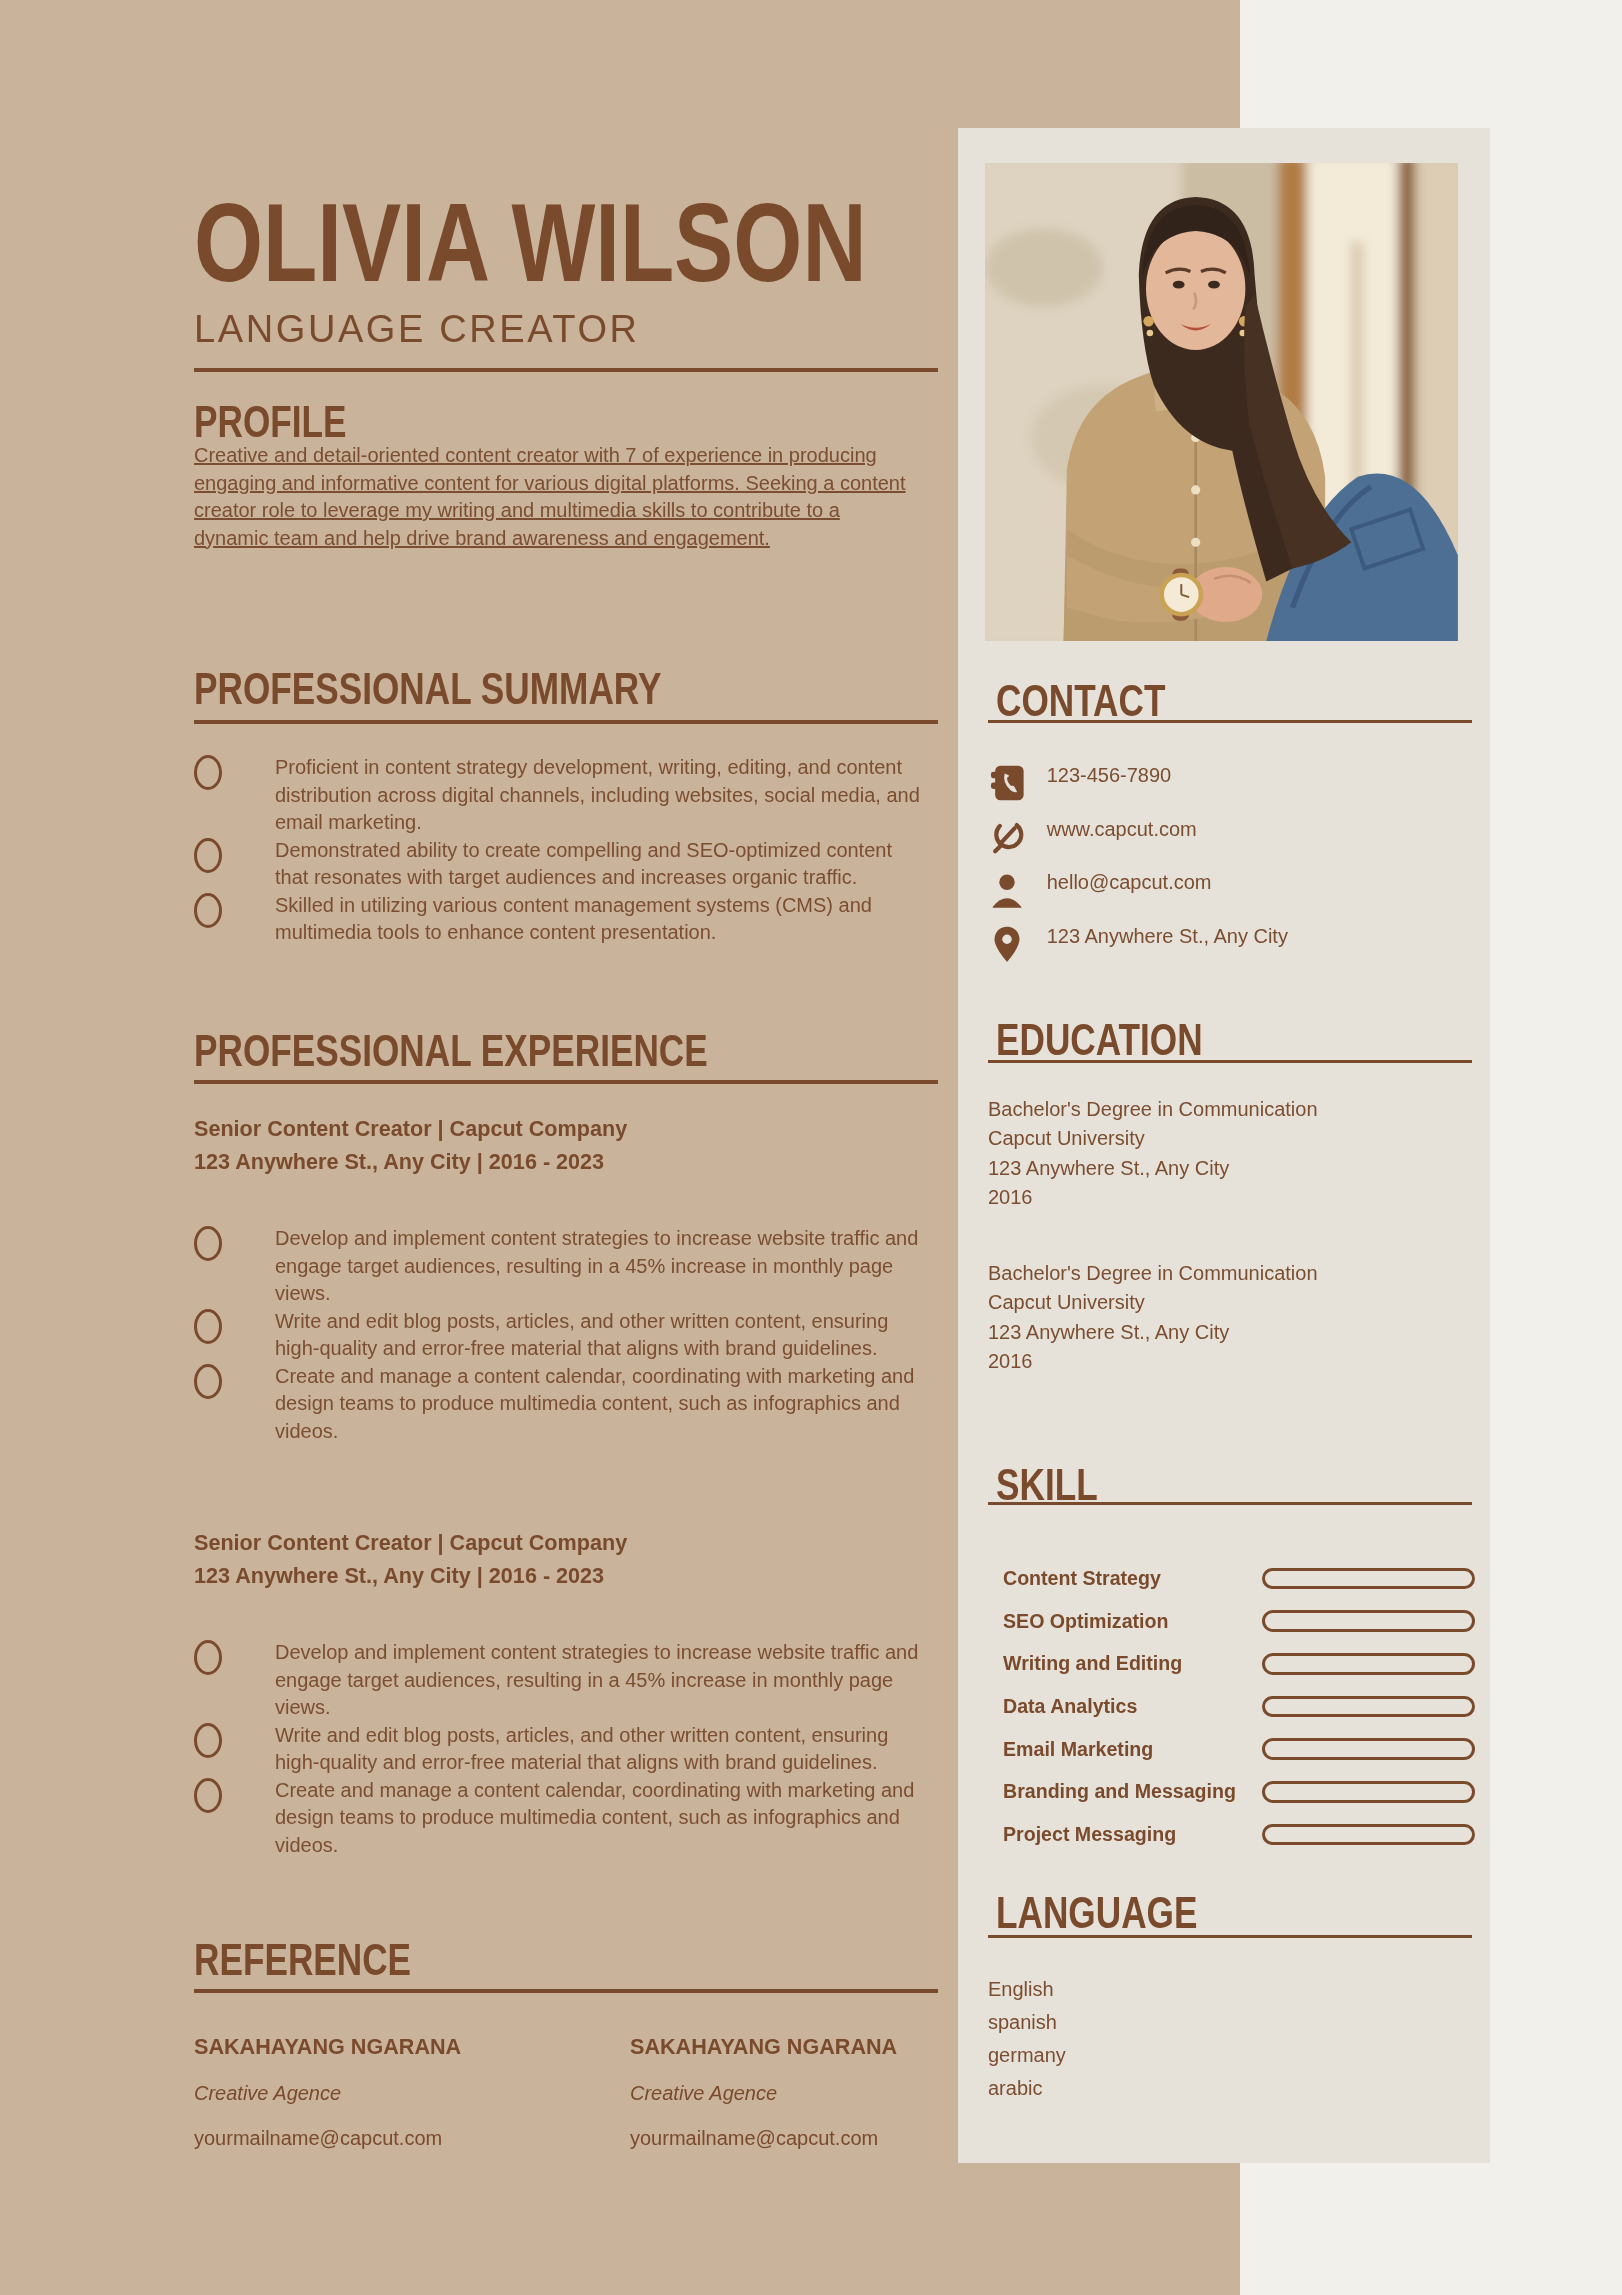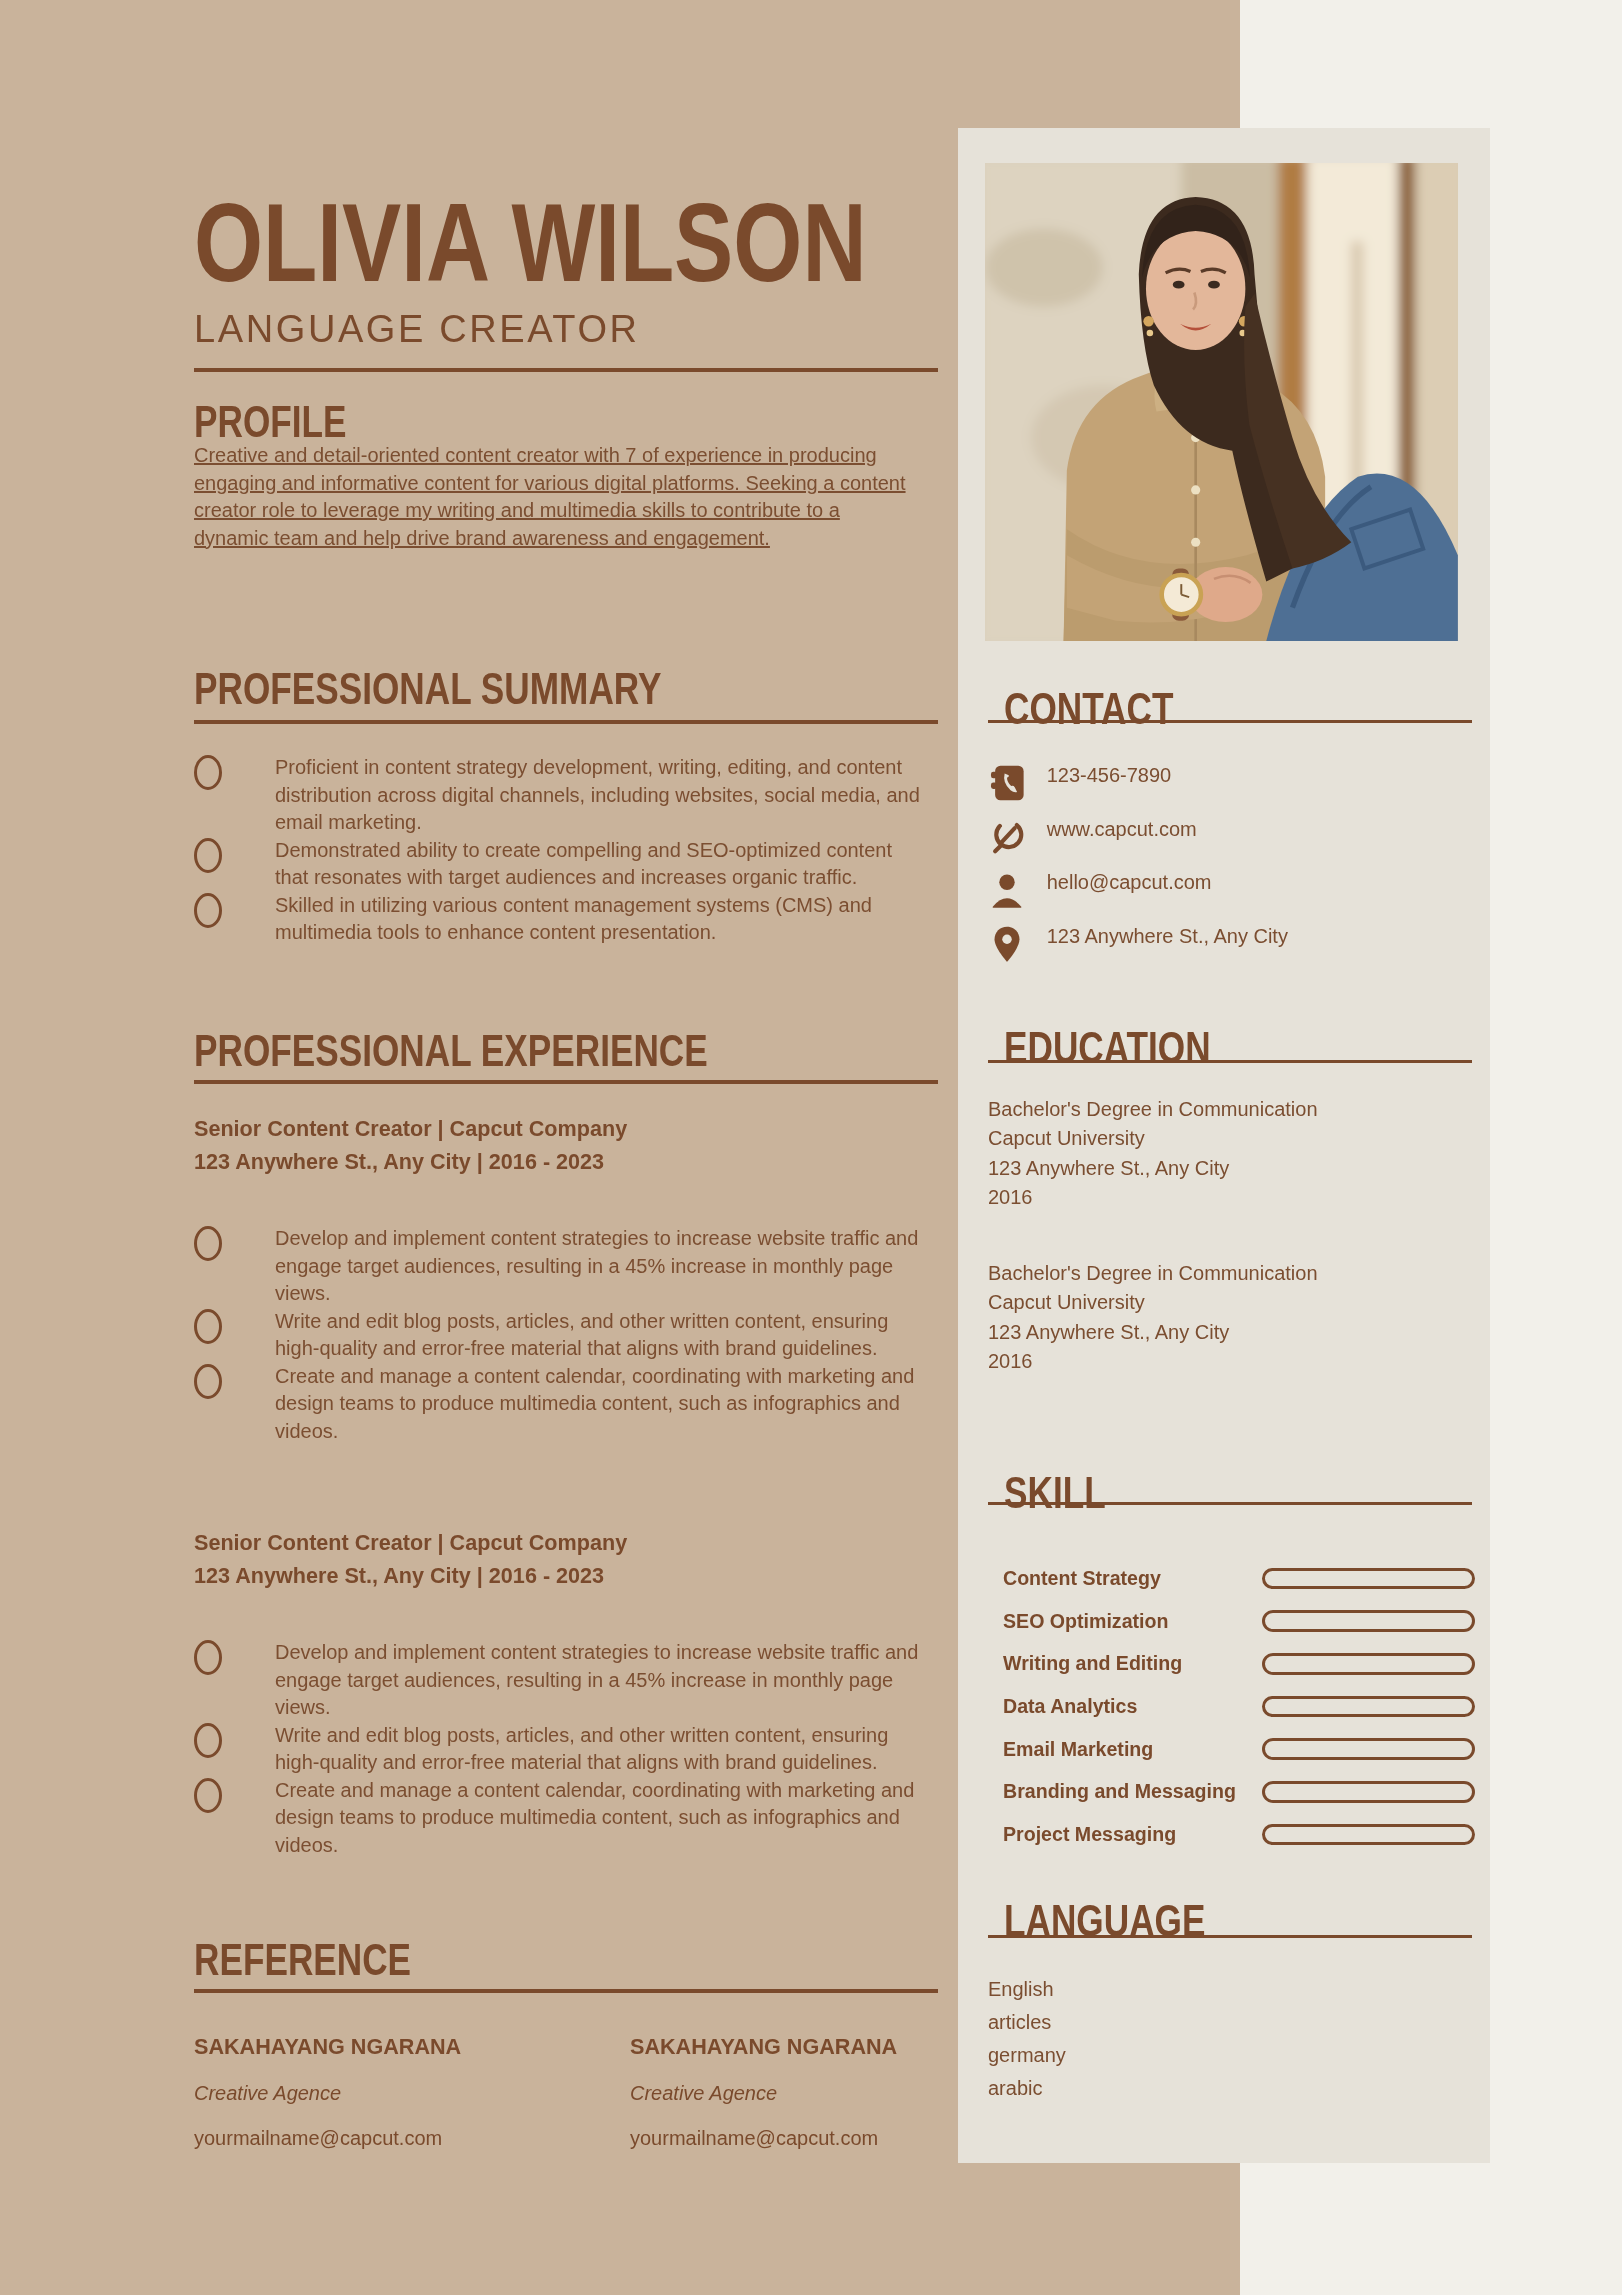--- a/index.html
+++ b/index.html
@@ -27,21 +27,21 @@
   .ref-grid{position:absolute;top:2034px;left:0;display:flex;gap:56px;}
   .ref-entry{width:380px;}
   .ref-name{font-size:21.6px;font-weight:bold;}
   .ref-company{font-size:20px;font-style:italic;margin-top:22px;}
   .ref-email{font-size:20px;margin-top:22px;}
 
   
   .card{position:absolute;left:958px;top:128px;width:532px;height:2035px;background:#e6e2d9;}
   .photo{position:absolute;left:27px;top:35px;width:473px;height:478px;overflow:hidden;background:#d6c9b4;}
   .photo svg{display:block;}
-  .h-side{position:absolute;left:30px;margin:16px;font-size:44px;font-weight:bold;line-height:1;white-space:nowrap;text-decoration:underline;}
+  .h-side{position:absolute;left:30px;margin:8px;font-size:44px;font-weight:bold;line-height:1;white-space:nowrap;text-decoration:underline;}
   .h-contact{top:543px}.h-edu{top:882px}.h-skill{top:1327px}.h-lang{top:1755px}
   .srule{position:absolute;left:30px;width:484px;height:3.3px;background:#7a4a2c;}
   .srule-contact{top:592px}.srule-edu{top:932px}.srule-skill{top:1374px}.srule-lang{top:1807px}
   .contact-list{position:absolute;left:30px;top:636px;width:484px;}
   .contact-row{display:flex;align-items:flex-start;height:43px;margin-bottom:10.5px;}
   .contact-icon{flex:0 0 43px;display:flex;align-items:center;}
   .contact-text{margin-left:15.7px;font-size:20px;color:#7b4e31;white-space:nowrap;}
   .edu-entry{position:absolute;left:30px;font-size:20px;line-height:29.4px;color:#7b4e31;}
   .edu1{top:967px}.edu2{top:1131px}
   .skill-list{position:absolute;left:30px;top:1436px;width:484px;}
@@ -301,19 +301,19 @@
       <div class="skill-row">
         <span class="skill-label">Project Messaging</span>
         <span class="skill-bar"><span class="skill-fill" style="width: 84%;"></span></span>
       </div>
     </div>
 
     <h2 class="h-side h-lang"><span class="squeeze">LANGUAGE</span></h2>
     <div class="srule srule-lang"></div>
     <div class="lang-list">
       <div>English</div>
-      <div>articles</div>
+      <div>spanish</div>
       <div>germany</div>
       <div>arabic</div>
     </div>
   </aside>
 </div>
 
 
 </body></html>

